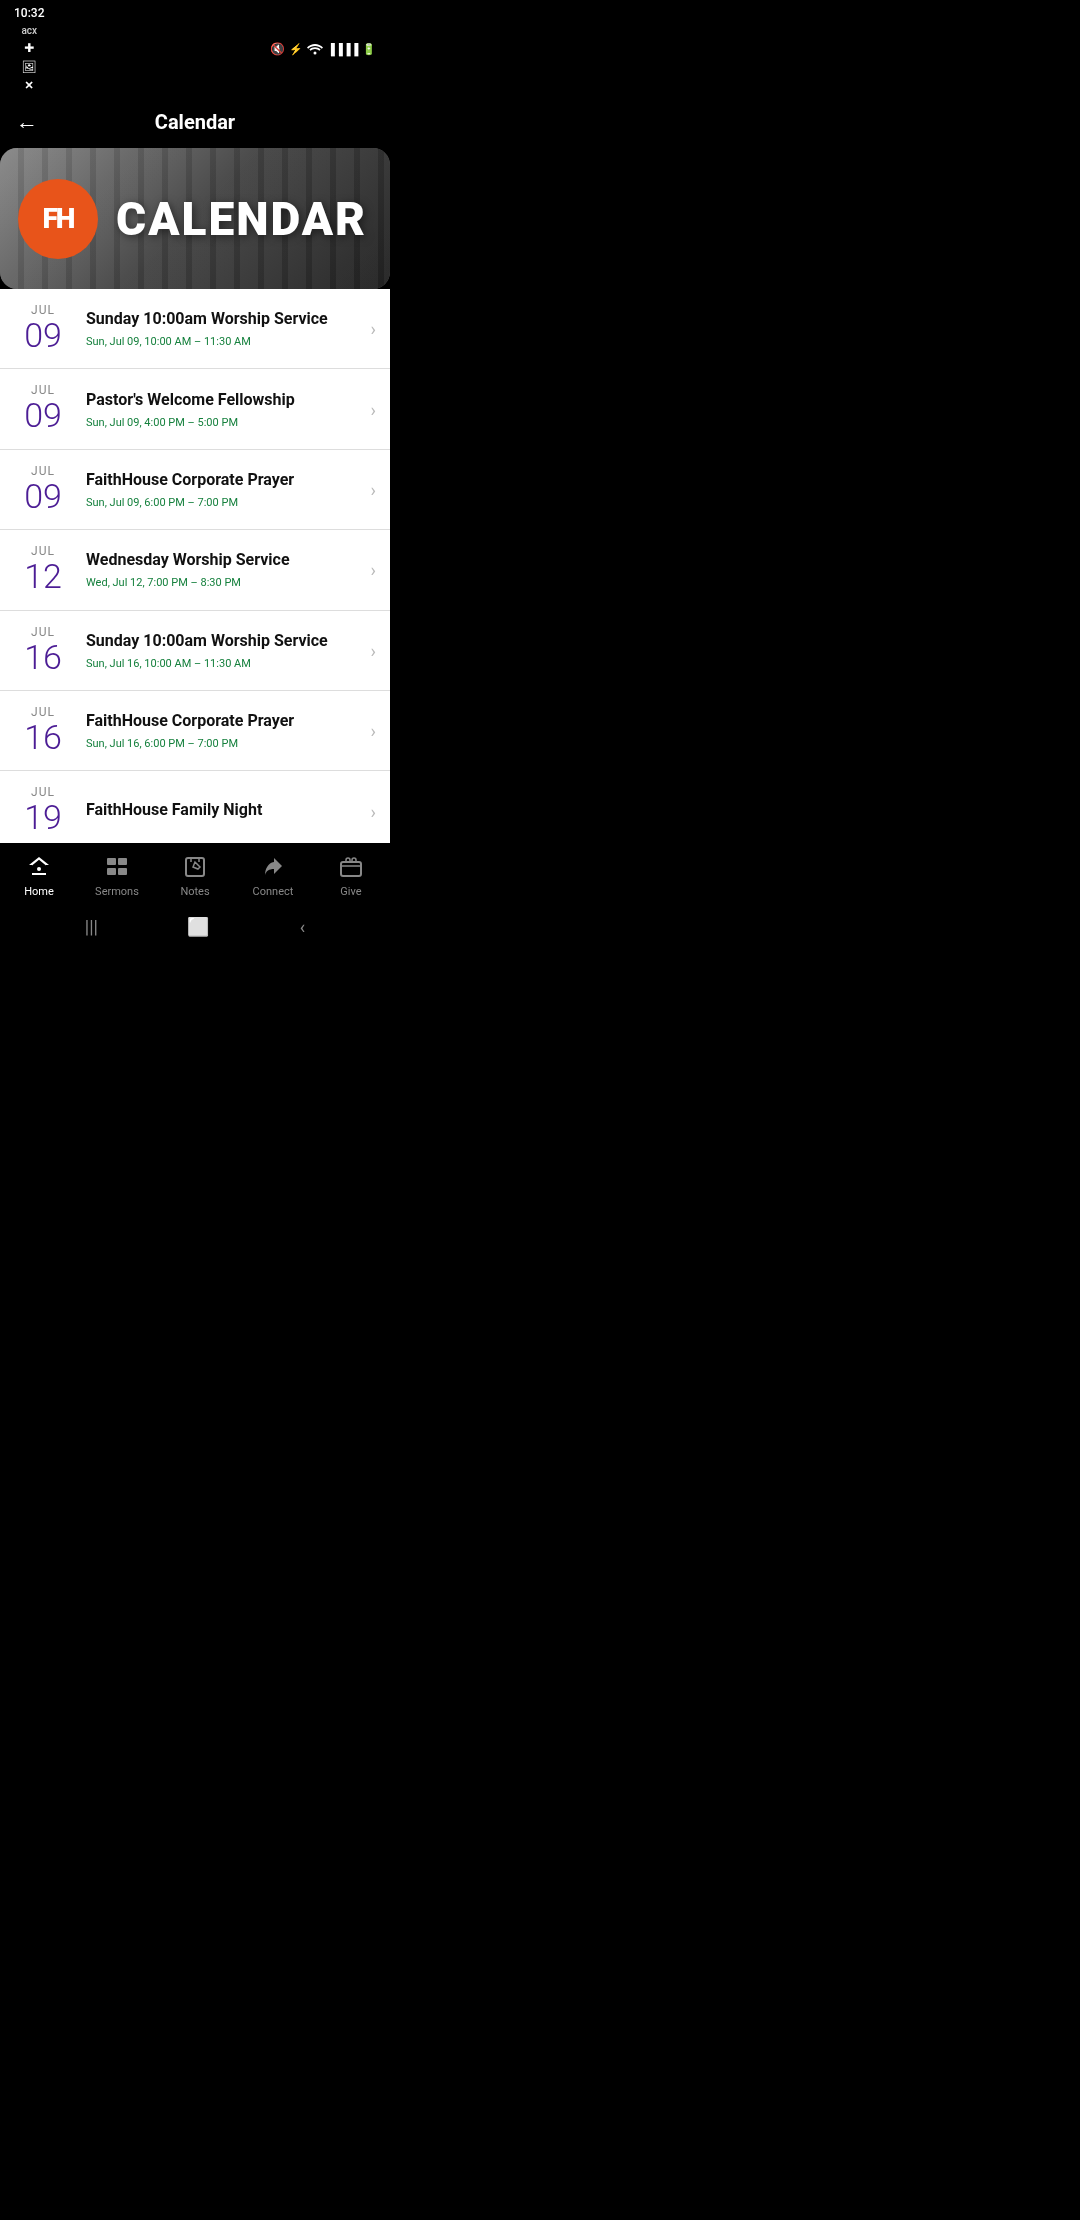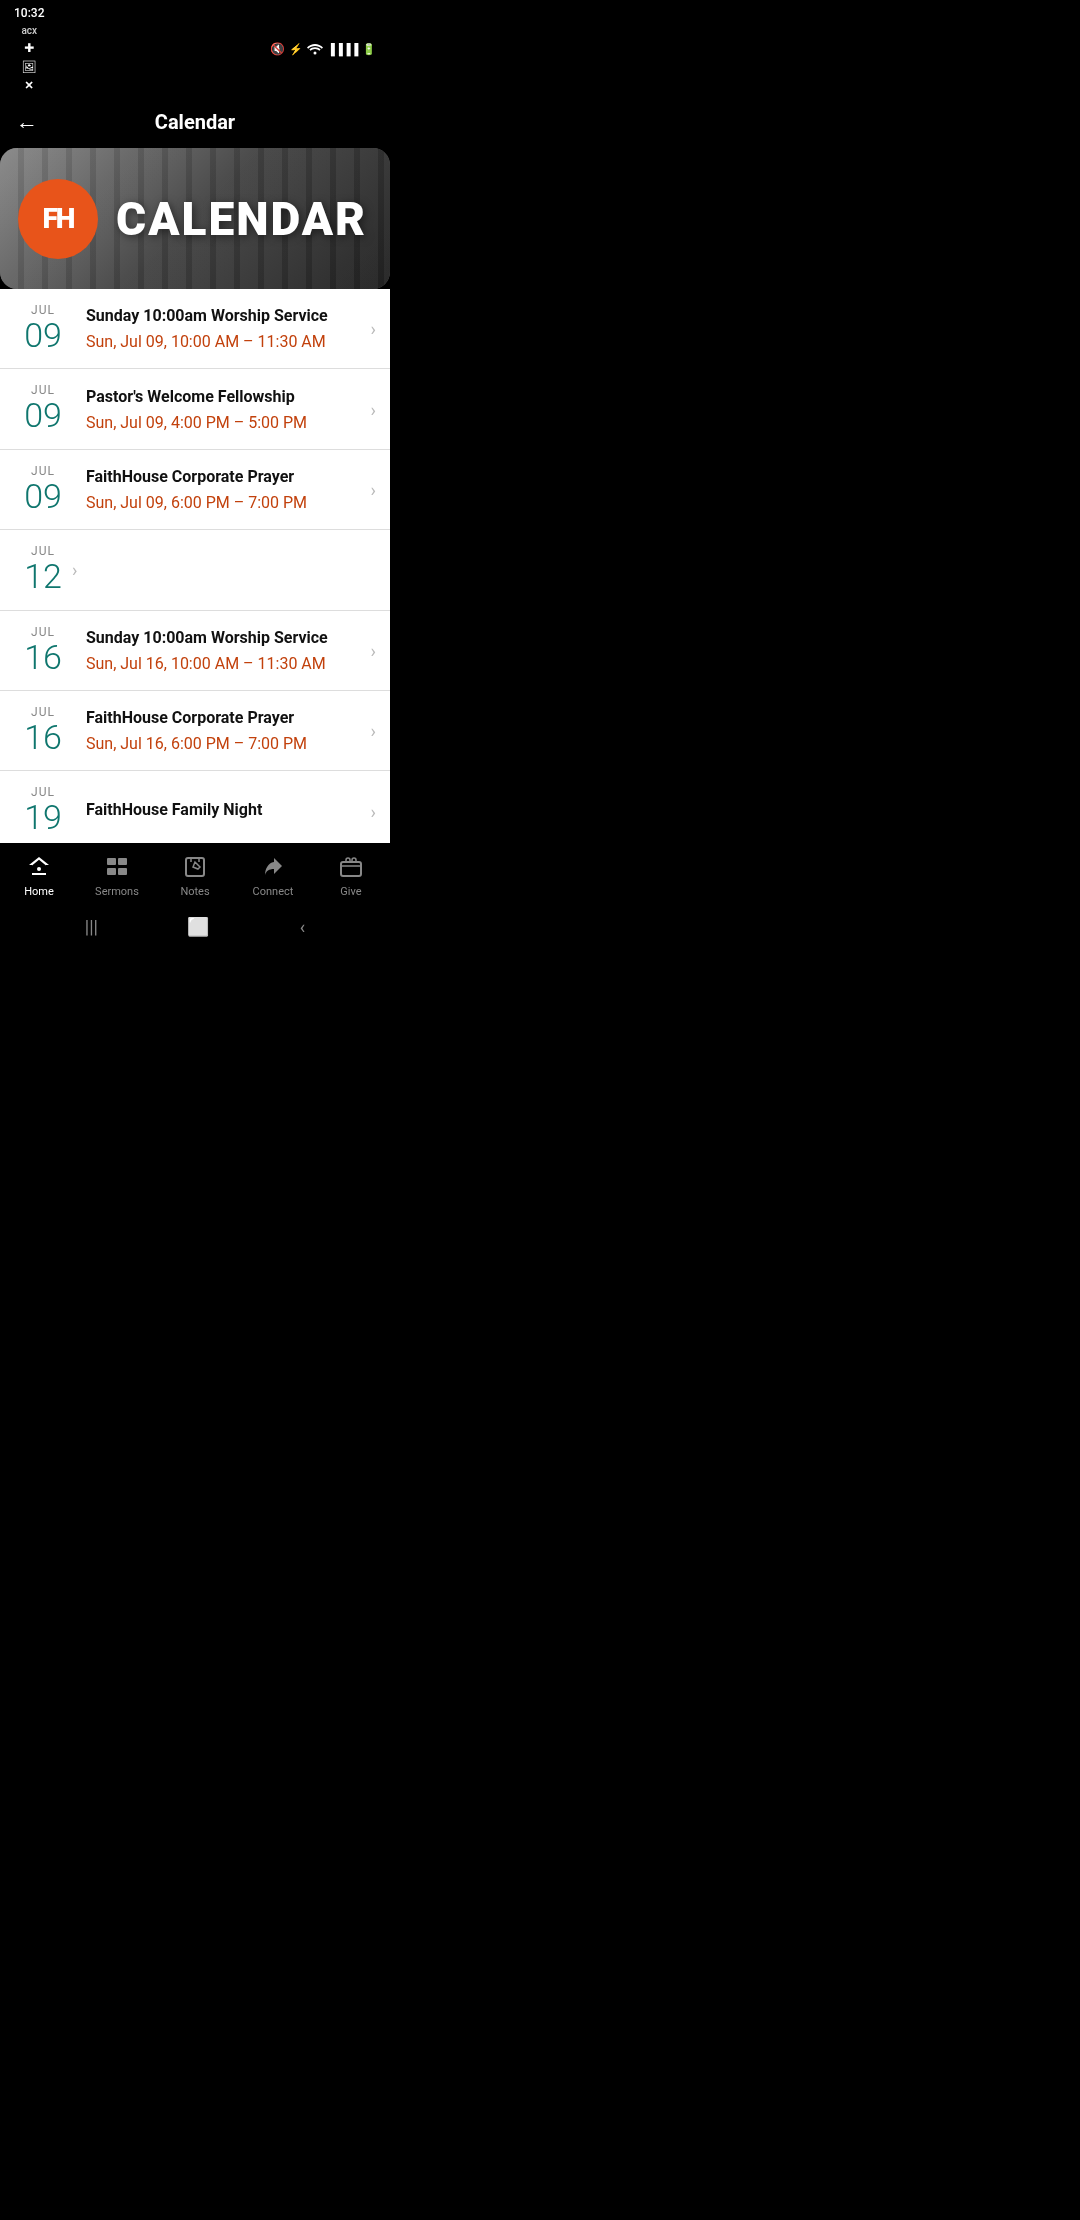--- a/index.html
+++ b/index.html
@@ -130,36 +130,36 @@
     }
     .event-month {
       font-size: 12px;
       color: #888;
       text-transform: uppercase;
       letter-spacing: 1px;
     }
     .event-day {
       font-size: 34px;
       font-weight: 300;
-      color: #0f766e;
+      color: #4c1d95;
       line-height: 1.1;
     }
     .event-info {
       flex: 1;
       padding-left: 14px;
     }
     .event-name {
       font-size: 16px;
       font-weight: bold;
       color: #111;
       margin-bottom: 3px;
     }
     .event-time {
-      font-size: 16px;
-      color: #c2410c;
+      font-size: 11px;
+      color: #15803d;
       margin-top: 7px;
     }
     .event-chevron {
       color: #bbb;
       font-size: 18px;
       flex-shrink: 0;
     }
 
     
     .bottom-nav {
@@ -281,20 +281,24 @@
       <div class="event-name">FaithHouse Corporate Prayer</div>
       <div class="event-time">Sun, Jul 09, 6:00 PM – 7:00 PM</div>
     </div>
     <span class="event-chevron">›</span>
   </div>
     <div class="event-item">
     <div class="event-date-col">
       <div class="event-month">JUL</div>
       <div class="event-day">12</div>
     </div>
+    <div class="event-info">
+      <div class="event-name">Wednesday Worship Service</div>
+      <div class="event-time">Wed, Jul 12, 7:00 PM – 8:30 PM</div>
+    </div>
     <span class="event-chevron">›</span>
   </div>
     <div class="event-item">
     <div class="event-date-col">
       <div class="event-month">JUL</div>
       <div class="event-day">16</div>
     </div>
     <div class="event-info">
       <div class="event-name">Sunday 10:00am Worship Service</div>
       <div class="event-time">Sun, Jul 16, 10:00 AM – 11:30 AM</div>

